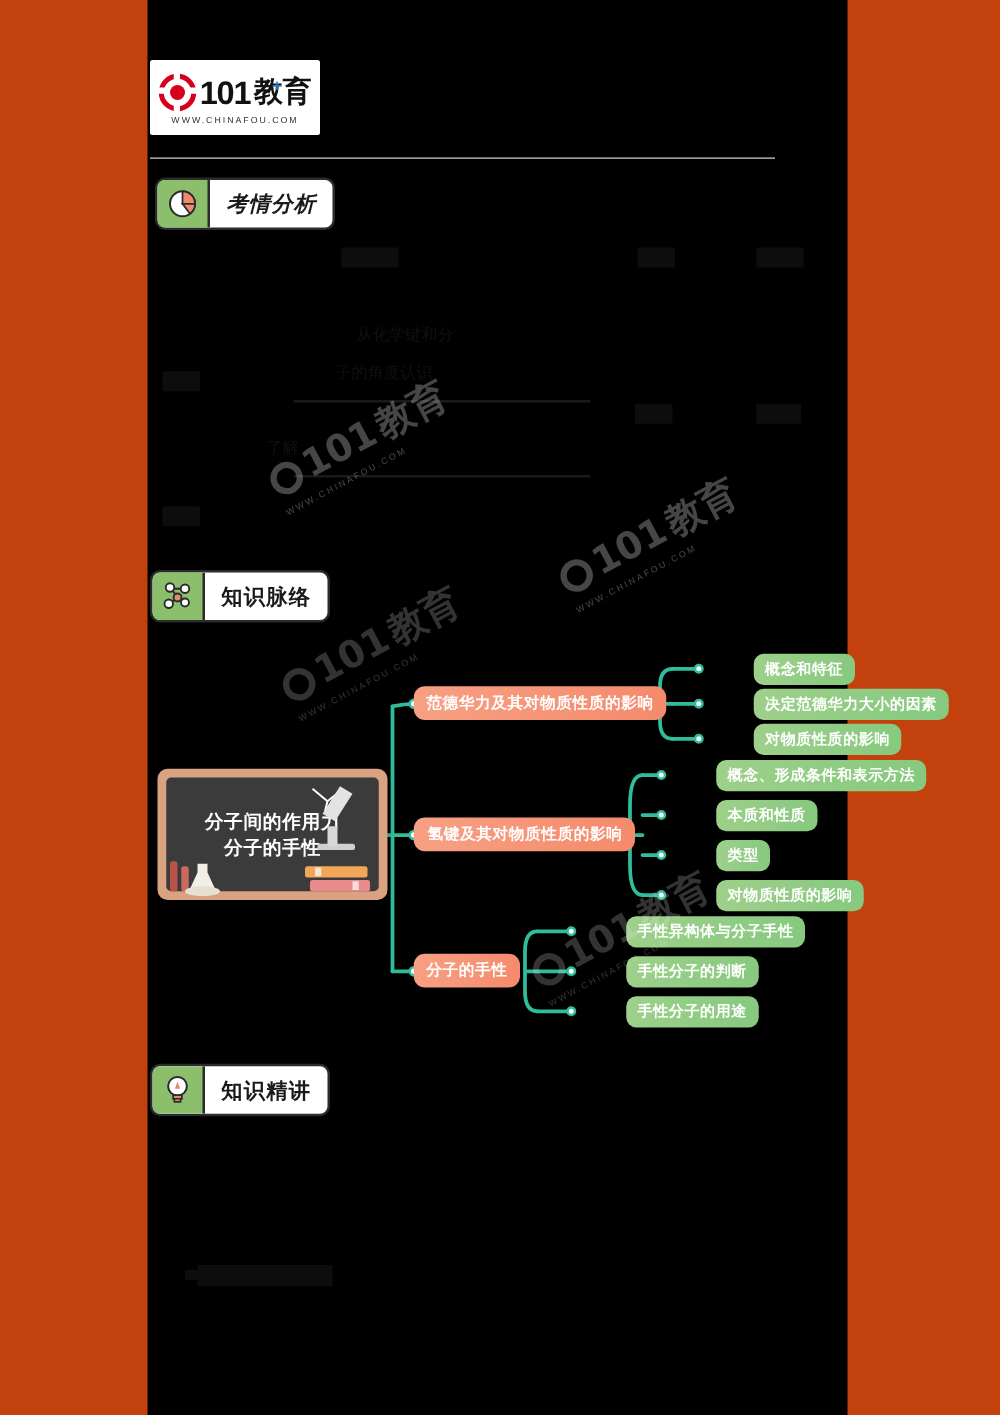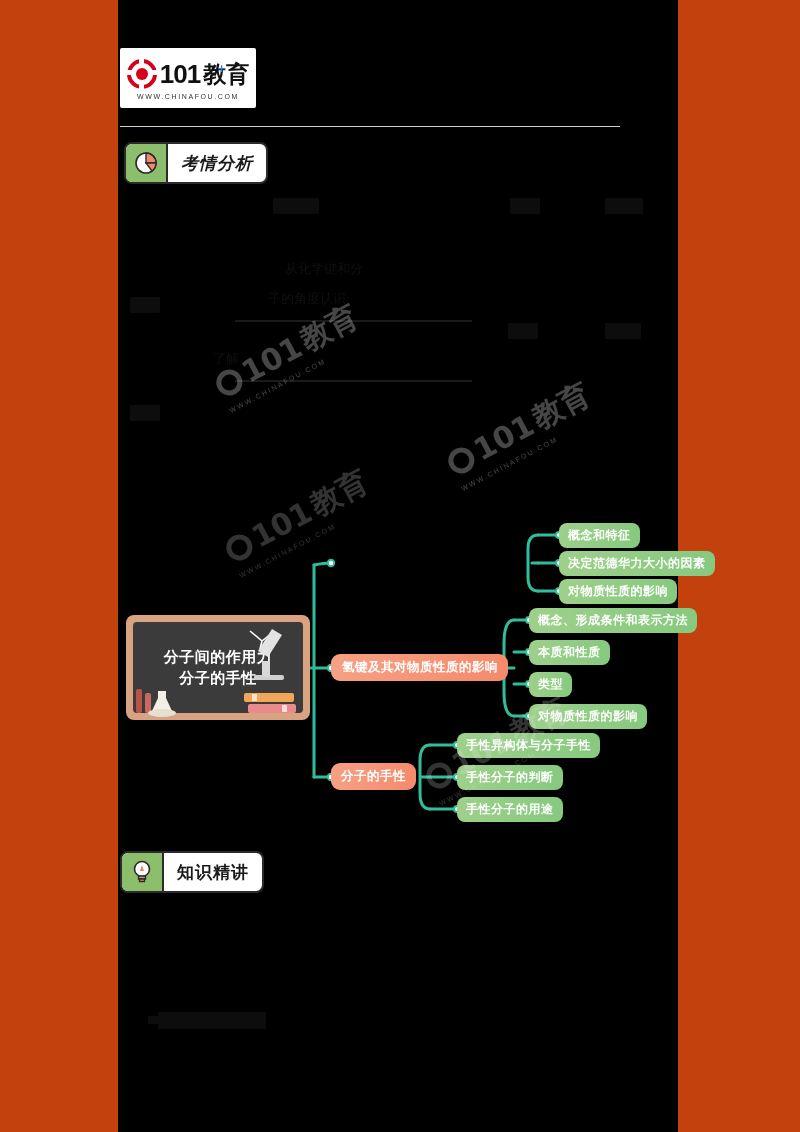--- a/index.html
+++ b/index.html
@@ -70,21 +70,21 @@
        display:flex;flex-direction:column;align-items:center;justify-content:center;}
   .board-t{color:#fff;font-size:15px;font-weight:700;line-height:21px;
            font-family:"DejaVu Sans",sans-serif;text-align:center;letter-spacing:.5px;}
   .board-deco{position:absolute;}
 
   .pill{position:absolute;border-radius:9px;padding:5px 10px;font-size:12.5px;
         font-weight:700;color:#fff;white-space:nowrap;font-family:"DejaVu Sans",sans-serif;
         letter-spacing:.5px;box-sizing:border-box;}
   .pill-o{background:linear-gradient(90deg,#f7a083,#f58a6c);}
   .pill-g{background:linear-gradient(90deg,#9ed08a,#86c97f);border-radius:8px;
-          padding:4px 9px;font-size:12px;}
+          padding:4px 9px;font-size:12px;margin-left:44px;}
 </style>
 </head>
 <body>
 
 <div class="page">
  <div class="sheet"></div>
 
  <div class="logo-box">
    <div class="logo-row">
      <div class="logo-mark">
@@ -142,20 +142,36 @@
 
  <div class="wm" style="left:440px;top:448px;">
    <div class="wm-row">
      <div class="wm-ring"></div>
      <span class="wm-txt">101</span>
      <span class="wm-txt">教育</span>
    </div>
    <div class="wm-sub">WWW.CHINAFOU.COM</div>
  </div>
 
+ <div class="badge" style="left:120px;top:456px;">
+   <div class="badge-icon">
+     <svg width="26" height="26" viewBox="0 0 26 26">
+       <line x1="8" y1="7" x2="18" y2="7" stroke="#2b2b2b" stroke-width="1.6"></line>
+       <line x1="8" y1="7" x2="13" y2="14" stroke="#2b2b2b" stroke-width="1.6"></line>
+       <line x1="13" y1="14" x2="18" y2="18" stroke="#2b2b2b" stroke-width="1.6"></line>
+       <line x1="13" y1="14" x2="7" y2="19" stroke="#2b2b2b" stroke-width="1.6"></line>
+       <circle cx="7" cy="6" r="3.4" fill="#fff" stroke="#2b2b2b" stroke-width="1.5"></circle>
+       <circle cx="19" cy="7" r="3.4" fill="#fff" stroke="#2b2b2b" stroke-width="1.5"></circle>
+       <circle cx="13" cy="14" r="3.2" fill="#e08b6b" stroke="#2b2b2b" stroke-width="1.5"></circle>
+       <circle cx="6" cy="19" r="3.4" fill="#fff" stroke="#2b2b2b" stroke-width="1.5"></circle>
+       <circle cx="19" cy="18" r="3.2" fill="#fff" stroke="#2b2b2b" stroke-width="1.5"></circle>
+     </svg>
+   </div>
+   <div class="badge-label">知识脉络</div>
+ </div>
 
  <div class="map">
 
    <svg width="682" height="330">
      <g fill="none" stroke="#2fbd9c" stroke-width="3" stroke-linecap="round">
 
        <path d="M173 163 L196 163"></path>
 
        <path d="M196 60 L196 163 L196 272"></path>
 
@@ -219,20 +235,21 @@
        <rect x="10" y="3" width="5" height="7" fill="#fff" opacity=".7"></rect>
        <rect x="40" y="14" width="5" height="7" fill="#fff" opacity=".7"></rect>
      </svg>
      <svg class="board-deco" style="left:116px;top:6px;" width="52" height="80">
        <path d="M30 8 l10 6 -14 22 -10 -6 z" fill="#e3e3e3"></path>
        <rect x="12" y="54" width="30" height="5" rx="2" fill="#cfcfcf"></rect>
        <rect x="20" y="40" width="8" height="16" fill="#d8d8d8"></rect>
      </svg>
    </div>
 
+   <div class="pill pill-o" style="left:213px;top:44px;">范德华力及其对物质性质的影响</div>
    <div class="pill pill-o" style="left:213px;top:149px;padding-left:11px;">氢键及其对物质性质的影响</div>
    <div class="pill pill-o" style="left:213px;top:258px;">分子的手性</div>
 
    <div class="pill pill-g" style="left:441px;top:18px;">概念和特征</div>
    <div class="pill pill-g" style="left:441px;top:46px;">决定范德华力大小的因素</div>
    <div class="pill pill-g" style="left:441px;top:74px;">对物质性质的影响</div>
 
    <div class="pill pill-g" style="left:411px;top:103px;">概念、形成条件和表示方法</div>
    <div class="pill pill-g" style="left:411px;top:135px;">本质和性质</div>
    <div class="pill pill-g" style="left:411px;top:167px;">类型</div>

